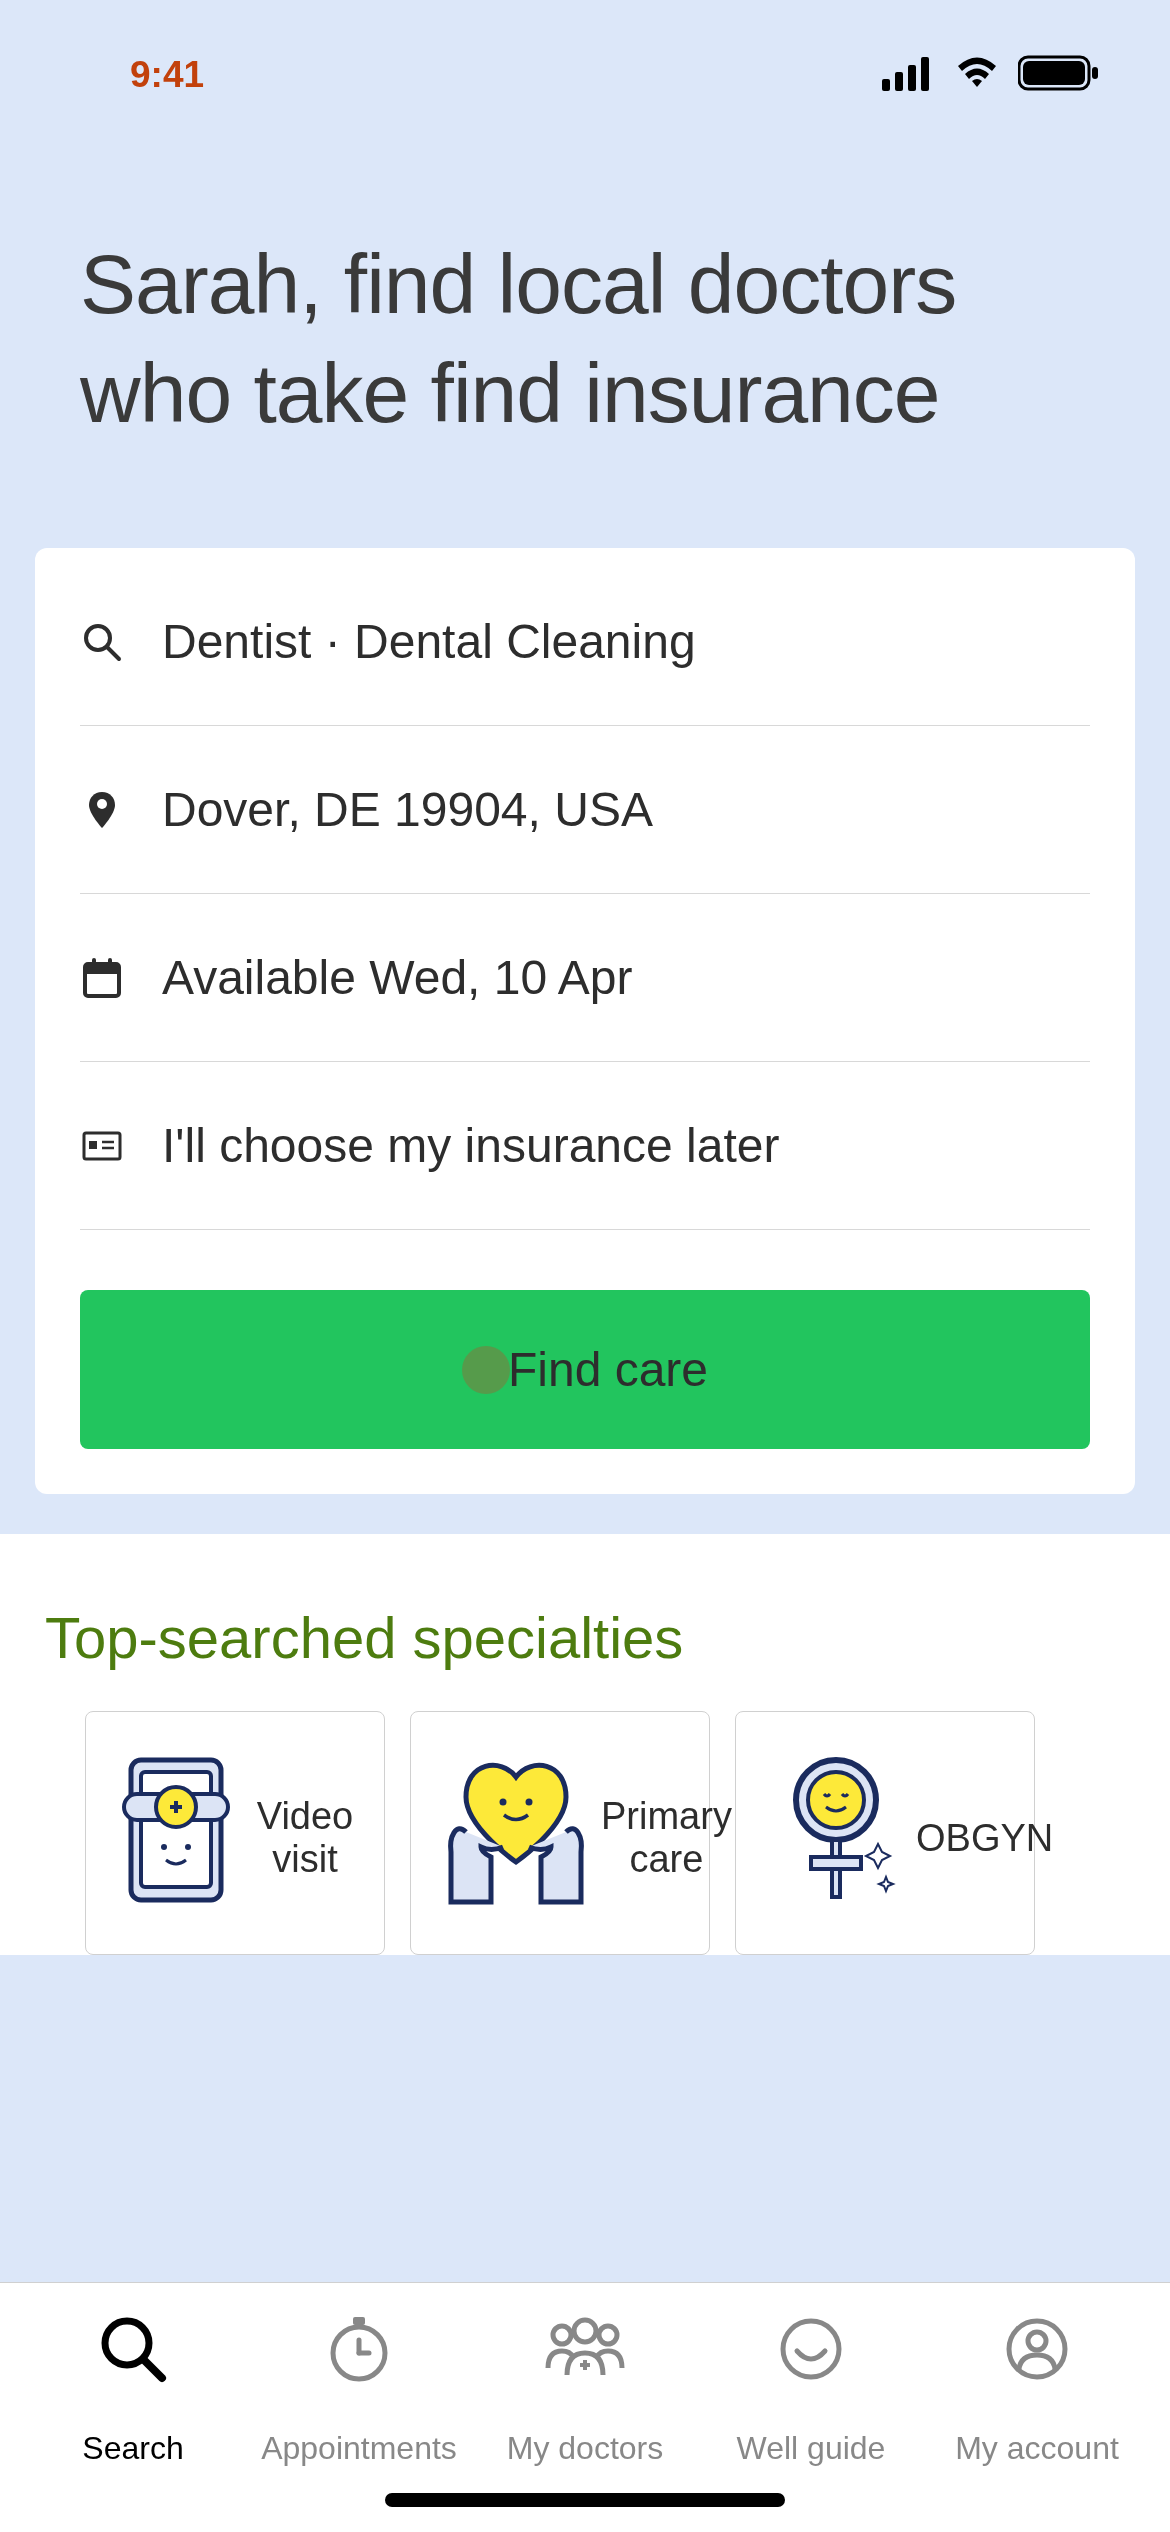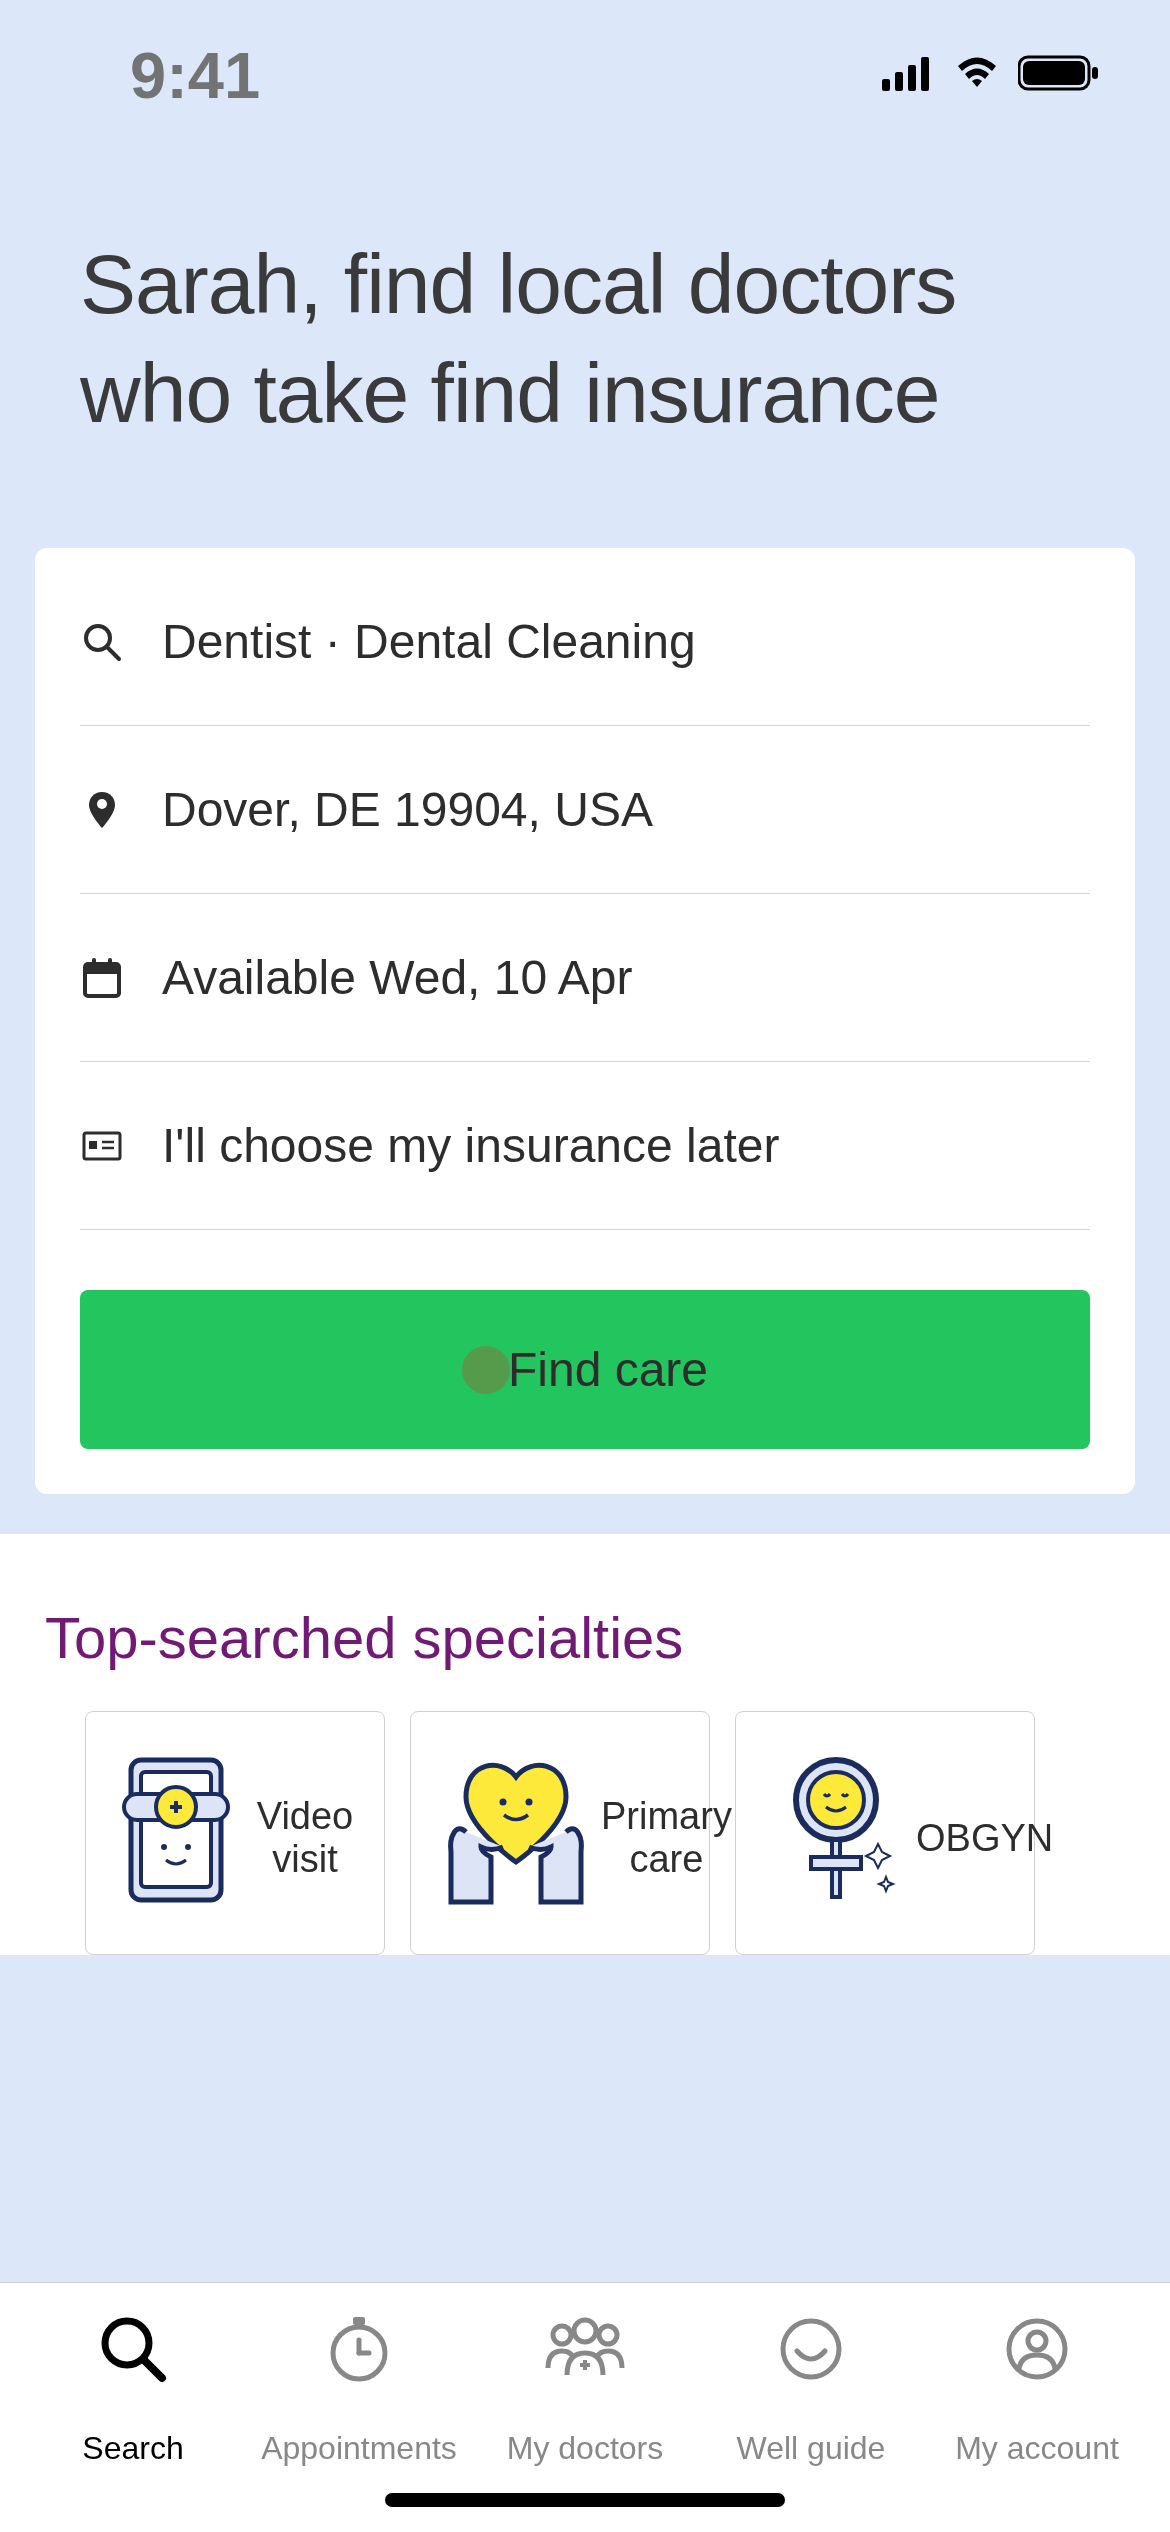--- a/index.html
+++ b/index.html
@@ -18,23 +18,23 @@
     
     
     .status-bar {
       display: flex;
       justify-content: space-between;
       align-items: center;
       padding: 30px 70px 0 130px;
       height: 120px;
     }
     .status-time {
-      font-size: 65px;
+      font-size: 37px;
       font-weight: 600;
-      color: #737373;
+      color: #c2410c;
     }
     .status-right {
       display: flex;
       align-items: center;
       gap: 16px;
     }
     
     
     .heading {
       padding: 110px 80px 60px 80px;
@@ -96,21 +96,21 @@
     
     .bottom-section {
       background: #fff;
       margin-top: 40px;
       padding-top: 70px;
       flex: 1;
     }
     .section-title {
       font-size: 58px;
       font-weight: 500;
-      color: #701a75;
+      color: #4d7c0f;
       padding: 0 34px 40px 45px;
     }
     
     
     .specialty-row {
       display: flex;
       gap: 25px;
       padding: 0 45px 0 85px;
     }
     .specialty-card {

